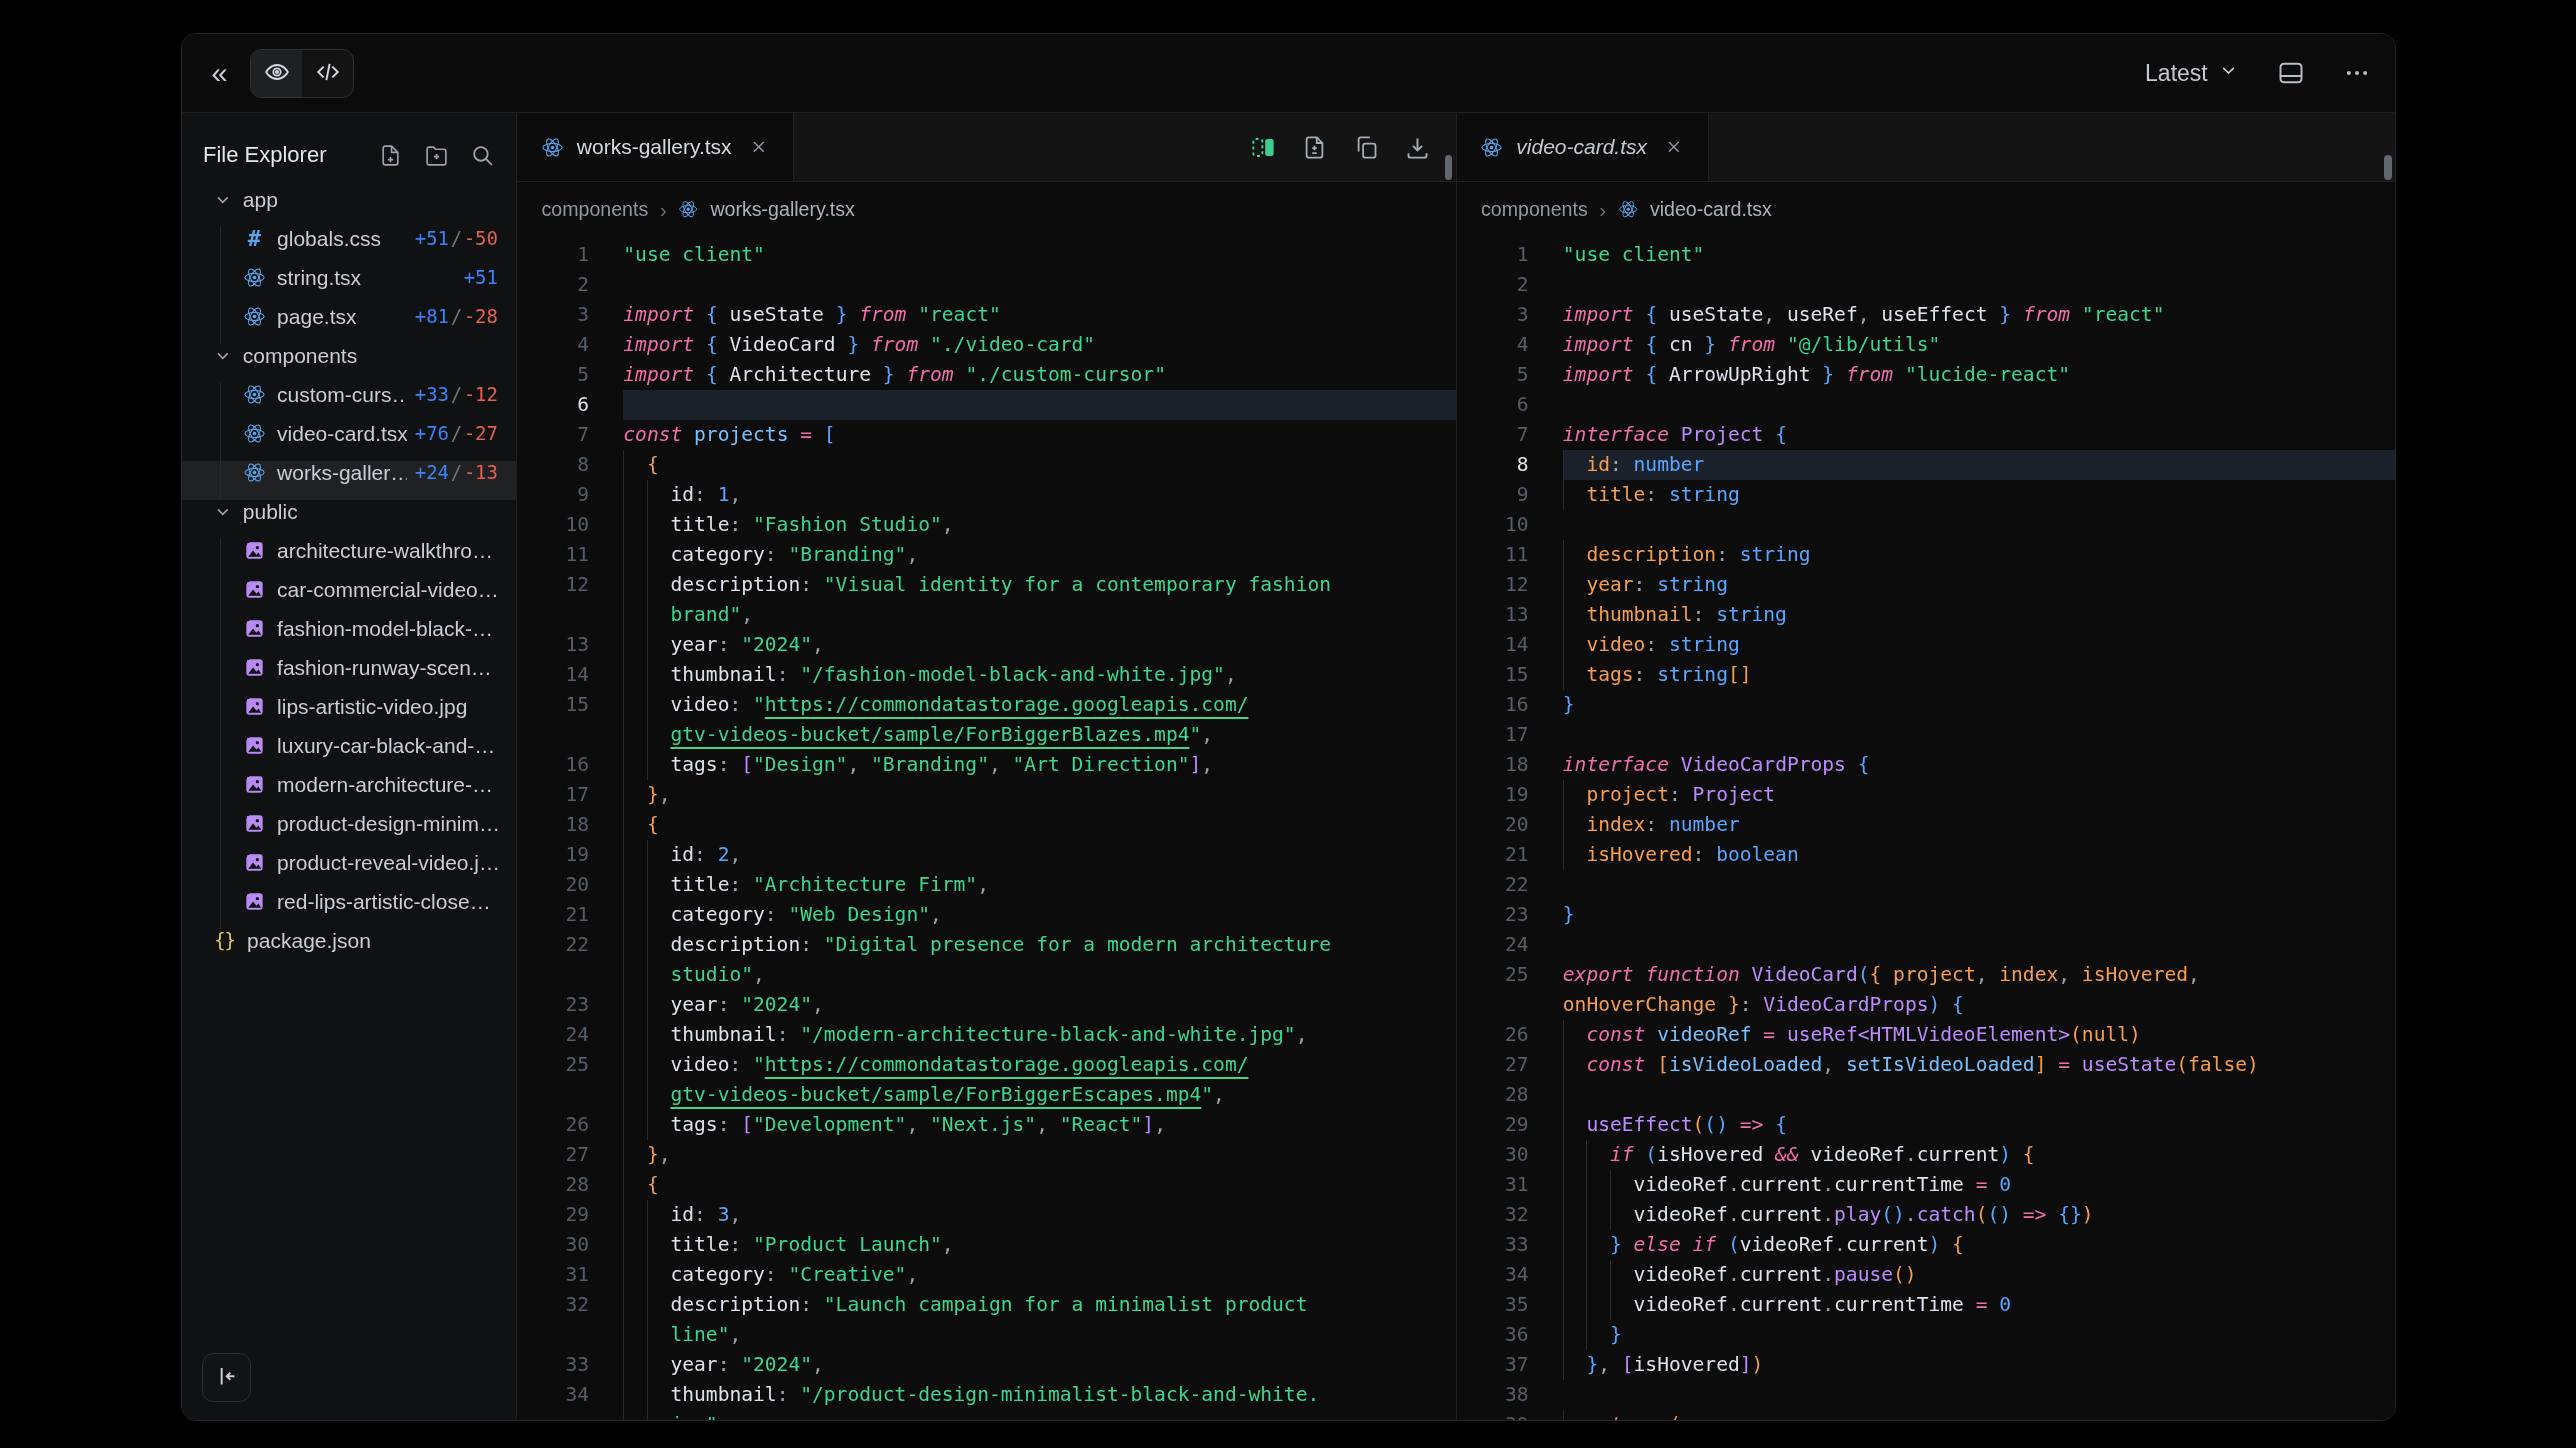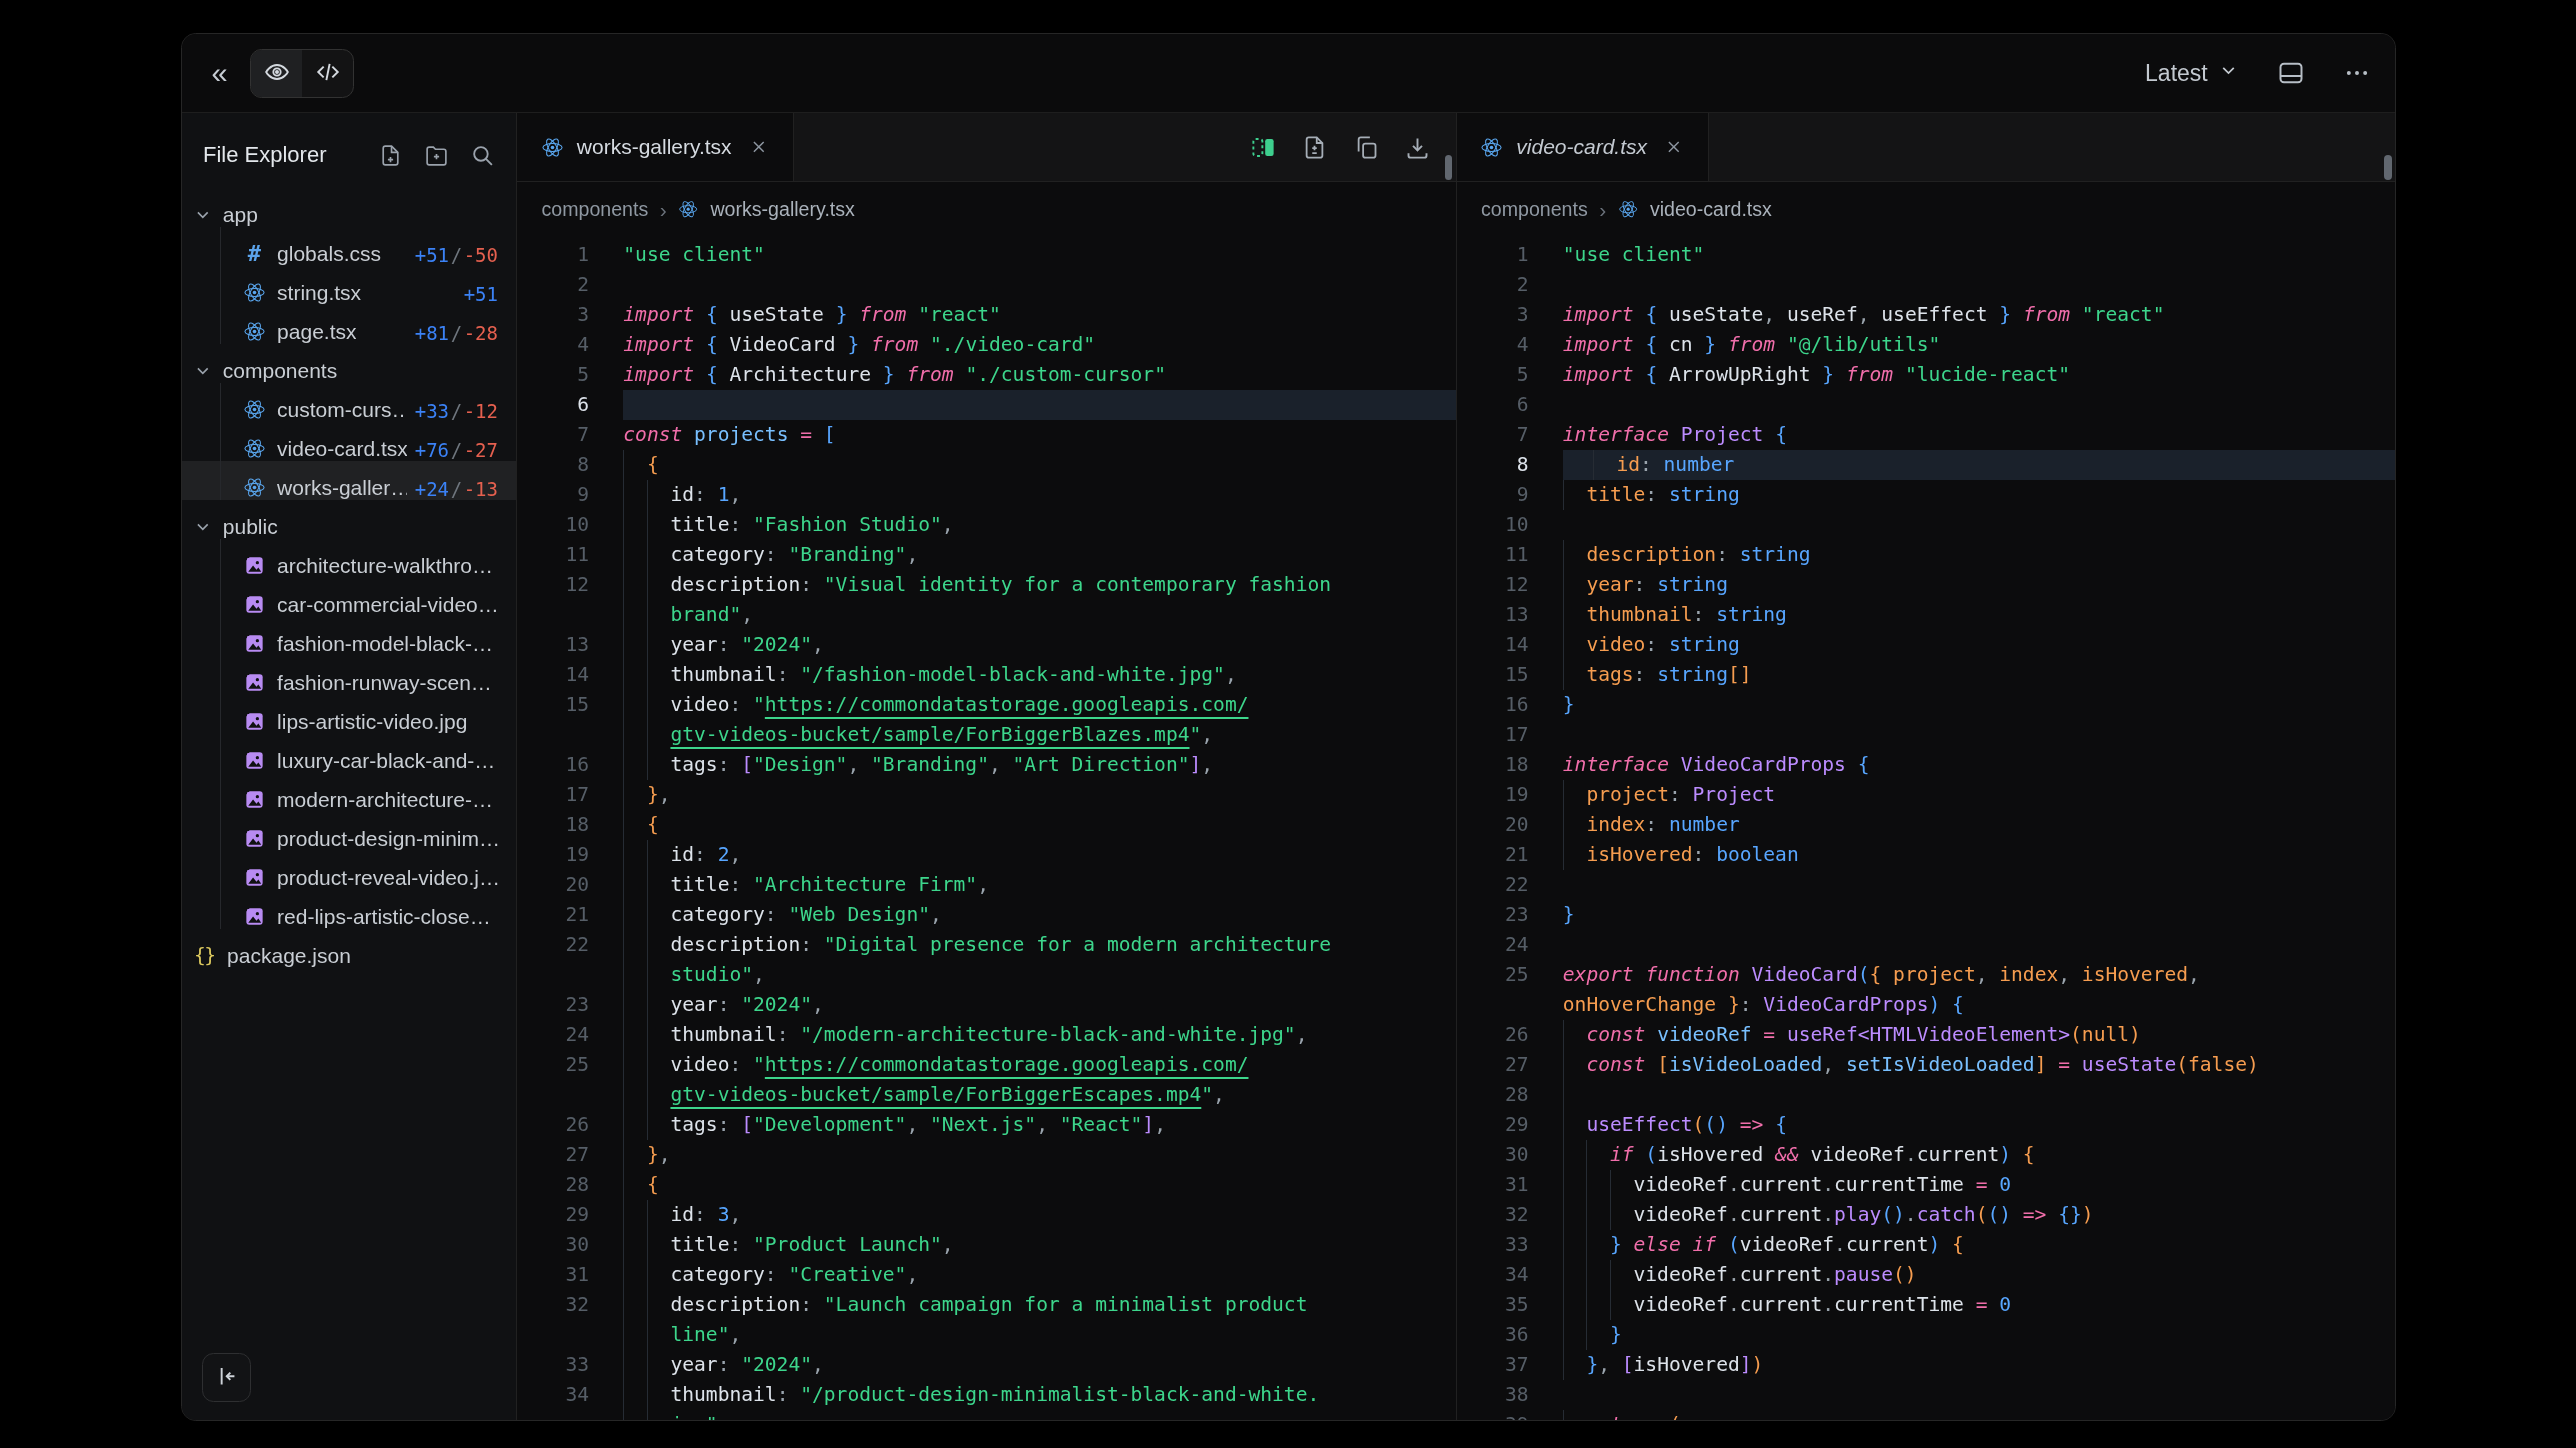--- a/index.html
+++ b/index.html
@@ -27,21 +27,21 @@
   .main{flex:1;display:flex;min-height:0;}
 
   
   .sidebar{width:334px;flex:0 0 334px;border-right:0.8px solid #212121;background:#101113;position:relative;}
   .sb-header{display:flex;align-items:center;padding:29px 21px 14.7px 21px;}
   .sb-title{font-size:22px;color:#e3e7eb;}
   .sb-actions{margin-left:auto;display:flex;gap:21px;}
   .sb-actions .sbi{width:25px;height:25px;color:#9aa2ac;cursor:pointer;}
   .sb-actions .sbi svg{width:25px;height:25px;}
   .tree{margin-top:4.9px;}
-  .tree-row{position:relative;display:flex;align-items:flex-end;height:39px;padding:0 18px 0 10px;
+  .tree-row{position:relative;display:flex;align-items:flex-start;height:39px;padding:0 18px 0 30px;
     font-size:21px;color:#c9ced4;cursor:pointer;white-space:nowrap;}
   .tree-row.d1{padding-left:60px;}
   .tree-row.d1::before{content:"";position:absolute;left:38px;top:0;bottom:0;border-left:0.8px solid #26282c;}
   .tree-row.selected{background:rgba(255,255,255,0.07);}
   .tri{width:24.5px;height:24.5px;flex:0 0 24.5px;margin-right:10.6px;display:flex;align-items:center;justify-content:center;}
   .tri svg{width:23px;height:23px;}
   .tri.chev{color:#9aa2ac;width:21px;flex-basis:21px;margin-right:9.8px;}
   .tri.chev svg{width:19.6px;height:19.6px;}
   .ic-css{color:#5ba3ea;font-weight:bold;font-size:22px;font-family:"DejaVu Sans Mono",monospace;}
   .ic-json{color:#ddca5f;font-size:19.6px;font-family:"DejaVu Sans Mono",monospace;letter-spacing:-1.6px;}
@@ -77,21 +77,21 @@
   .breadcrumb .tri{width:21px;flex-basis:21px;height:21px;margin:0;}
   .breadcrumb .tri svg{width:20.4px;height:20.4px;}
   .bc-file{color:#aab2bb;}
 
   
   .code{flex:1;overflow:hidden;padding-top:3.3px;font-family:"DejaVu Sans Mono",monospace;
     font-size:19.6px;line-height:30px;position:relative;}
   .code-row{display:flex;height:30px;}
   .gutter{flex:0 0 72px;text-align:right;padding-right:3.3px;color:#565e67;user-select:none;}
   .content{flex:1;white-space:pre;margin-left:31px;min-width:0;}
-  .code-row.hl .content{background:#1a212b;padding-left:30px;}
+  .code-row.hl .content{background:#1a212b;}
   .code-row.hl .gutter{color:#dde3ea;}
   .guide{display:inline-block;width:2ch;height:30px;box-sizing:border-box;
     border-left:0.8px solid #262c34;vertical-align:top;}
   .t-k{color:#f06eaa;font-style:italic;}
   .t-s{color:#3dd68c;}
   .t-l{color:#3dd68c;text-decoration:underline;text-decoration-thickness:1.6px;text-underline-offset:5.7px;}
   .t-b{color:#58a6ff;}
   .t-v{color:#79c0ff;text-align:right;}
   .t-o{color:#f69d50;}
   .t-p{color:#bc8cff;}

